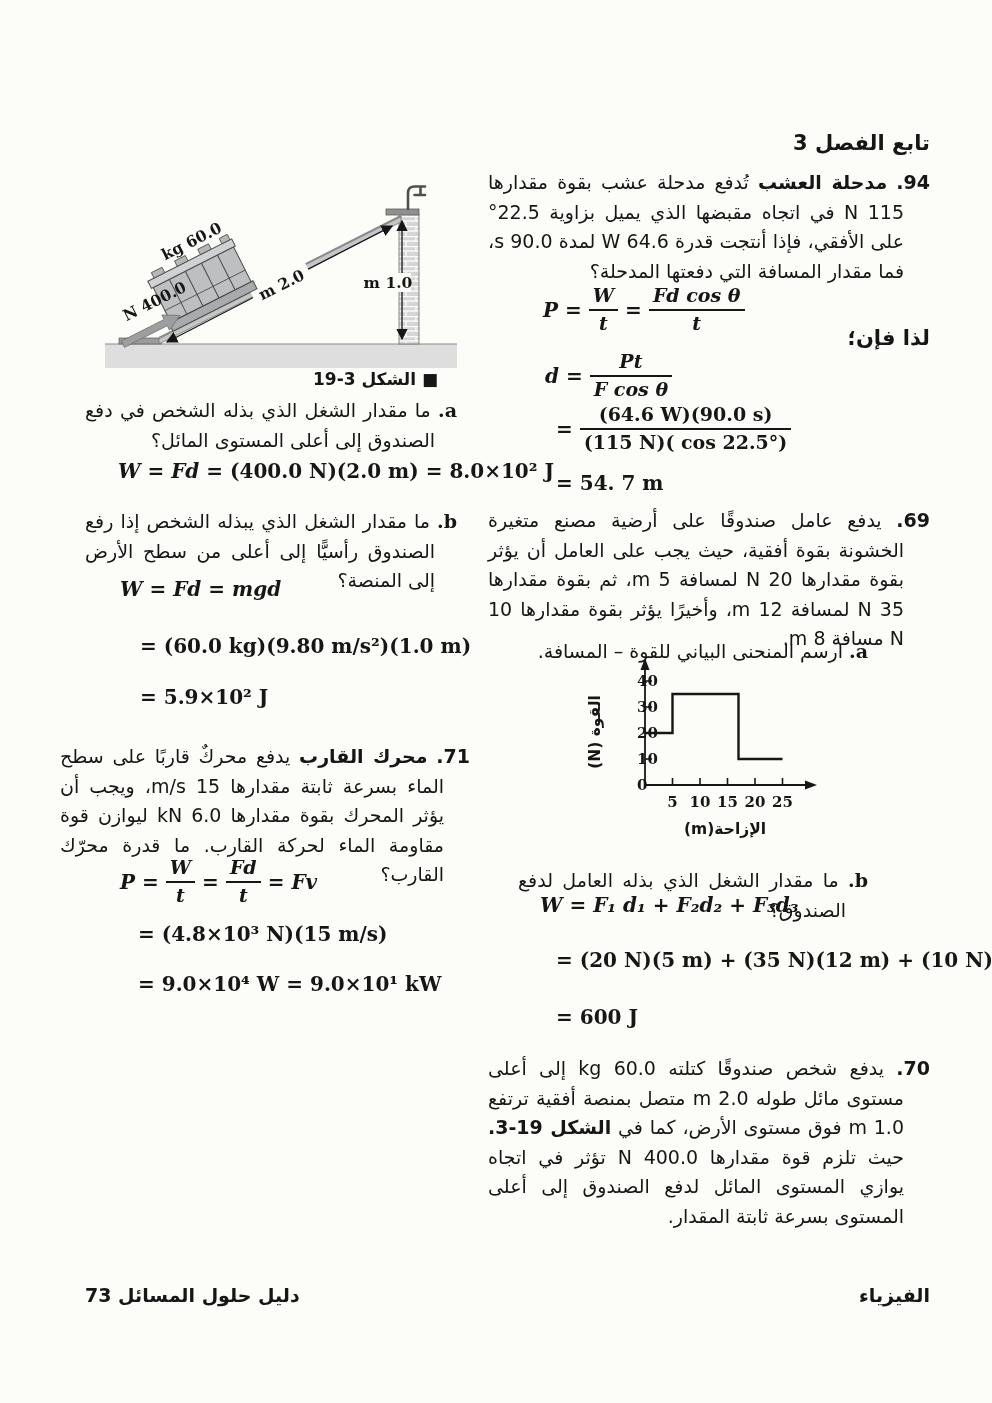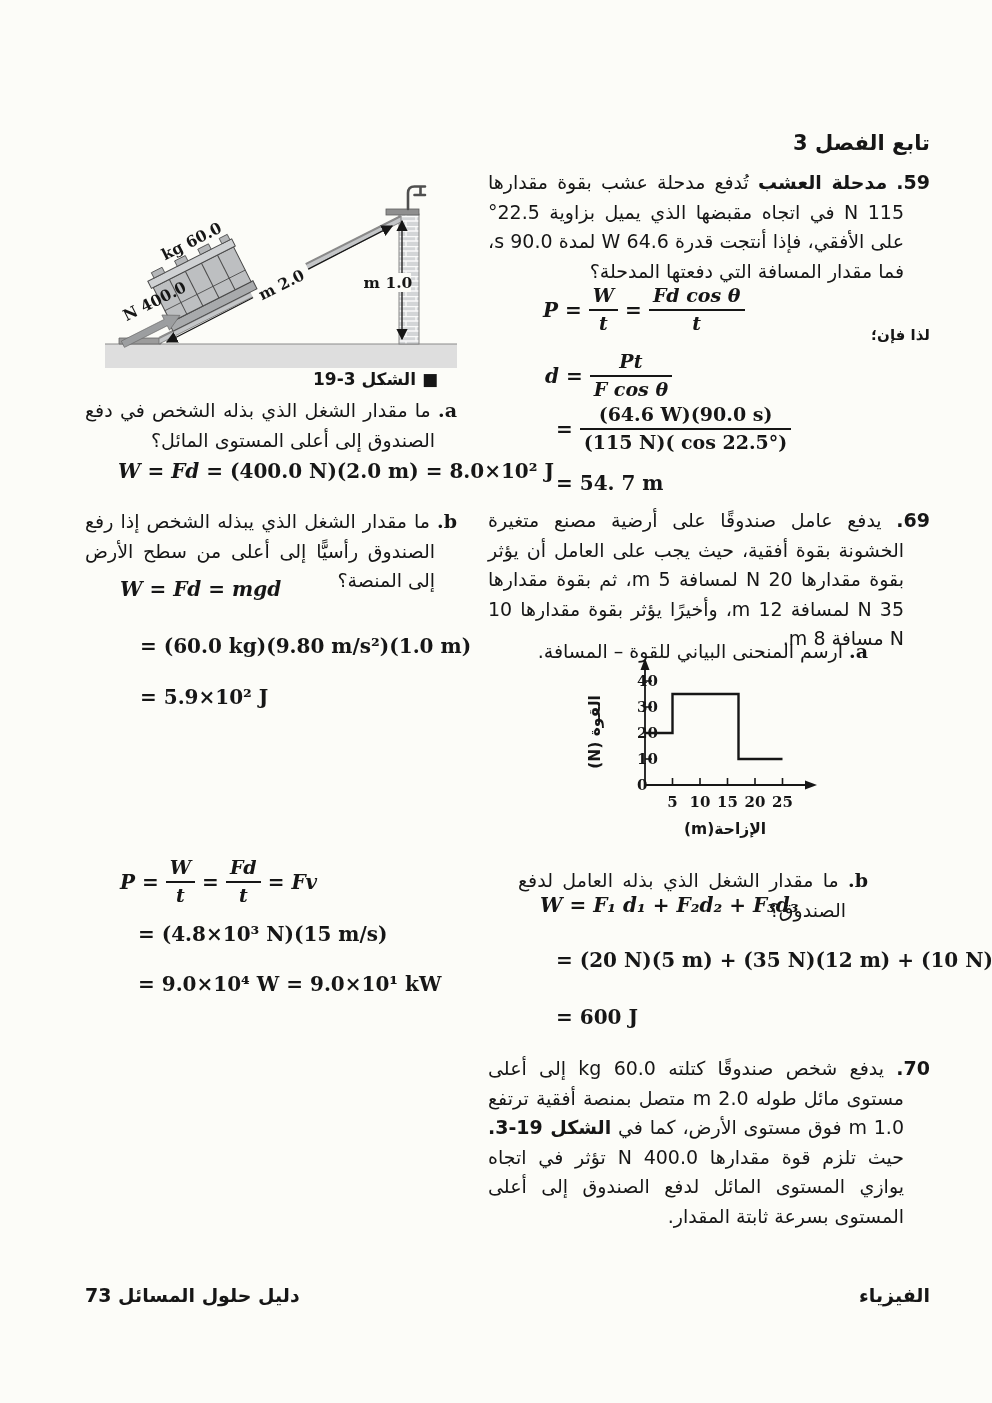--- a/index.html
+++ b/index.html
@@ -12,21 +12,21 @@
   .abs { position:absolute; }
   .artext {
     font-size:19px; line-height:29.5px; text-align:justify;
     padding-right:26px; text-indent:-26px;
   }
   .part { padding-right:22px; text-indent:-22px; }
   .pnum  { font-weight:bold; }
   .pkey  { font-weight:bold; }
   .plabel{ font-weight:bold; font-family:"DejaVu Serif", serif; }
   .hdr   { font-size:21px; font-weight:bold; }
-  .note  { font-size:15px; font-weight:bold; }
+  .note  { font-size:21px; font-weight:bold; }
   .cap   { font-size:17px; font-weight:bold; }
   .foot  { font-size:19px; font-weight:bold; }
   
   .eq {
     direction:ltr; font-family:"DejaVu Serif", serif; font-weight:bold;
     font-size:20px; display:flex; align-items:center; gap:7px; white-space:nowrap;
   }
   .eq .it { font-style:italic; }
   .frac { display:inline-flex; flex-direction:column; text-align:center; line-height:1.25; font-size:19px; }
   .frac .num { padding:0 4px 1px; }
@@ -44,21 +44,21 @@
   .dim { stroke:#161616; stroke-width:1.3; }
 </style>
 </head>
 <body>
 
 <div class="page">
 
   <div class="abs hdr" style="top:131px; right:62px;">تابع الفصل 3</div>
 
   <div class="abs artext" style="top:168px; right:62px; width:442px;">
-    <span class="pnum">59.</span>
+    <span class="pnum">94.</span>
     <span class="pkey">مدحلة العشب</span>
     <span>تُدفع مدحلة عشب بقوة مقدارها 115 N في اتجاه مقبضها الذي يميل بزاوية 22.5° على الأفقي، فإذا أنتجت قدرة 64.6 W لمدة 90.0 s، فما مقدار المسافة التي دفعتها المدحلة؟</span>
   </div>
 
   <div class="abs eq" style="top:284px; left:543px;">
     <span class="it">P =</span>
     <span class="frac">
         <span class="num it">W</span>
         <span class="den it">t</span>
       </span>
@@ -232,20 +232,25 @@
   <div class="abs eq" style="top:577px; left:120px;">
     <span class="it">W = Fd = mgd</span>
   </div>
   <div class="abs eq" style="top:634px; left:140px;">
     <span>= (60.0 kg)(9.80 m/s²)(1.0 m)</span>
   </div>
   <div class="abs eq" style="top:685px; left:140px;">
     <span>= 5.9×10²  J</span>
   </div>
 
+  <div class="abs artext" style="top:742px; right:522px; width:410px;">
+    <span class="pnum">71.</span>
+    <span class="pkey">محرك القارب</span>
+    <span>يدفع محركٌ قاربًا على سطح الماء بسرعة ثابتة مقدارها 15 m/s، ويجب أن يؤثر المحرك بقوة مقدارها 6.0 kN ليوازن قوة مقاومة الماء لحركة القارب. ما قدرة محرّك القارب؟</span>
+  </div>
 
   <div class="abs eq" style="top:856px; left:120px;">
     <span class="it">P =</span>
     <span class="frac">
         <span class="num it">W</span>
         <span class="den it">t</span>
       </span>
     <span>=</span>
     <span class="frac">
         <span class="num it">Fd</span>

